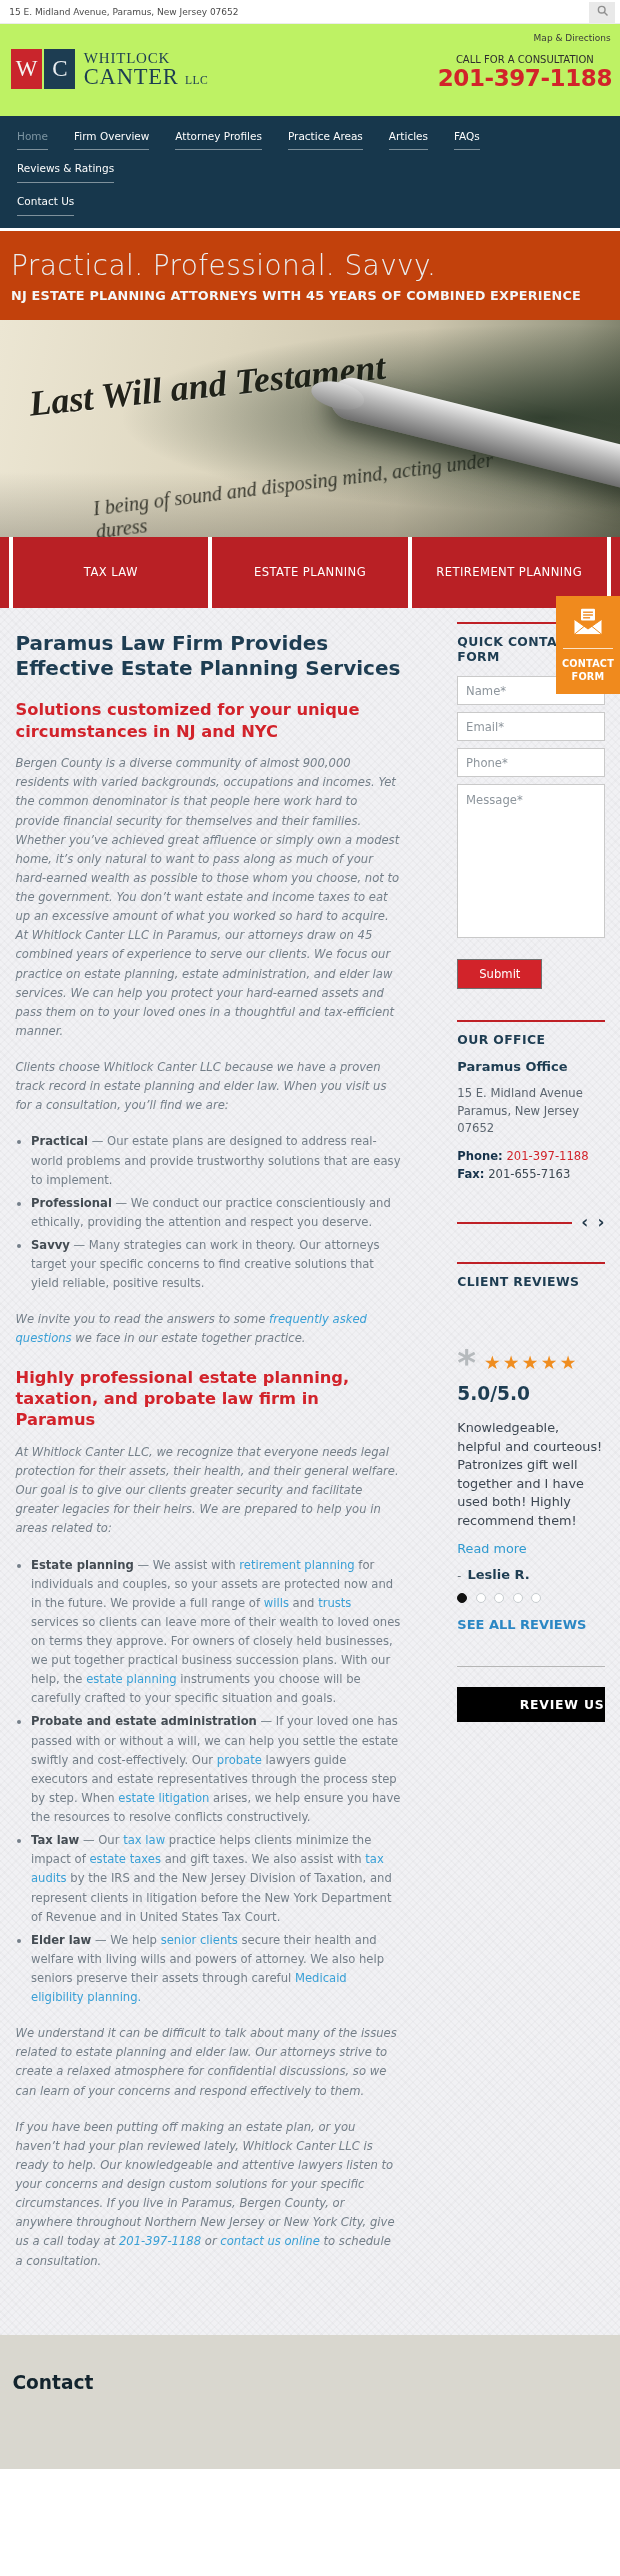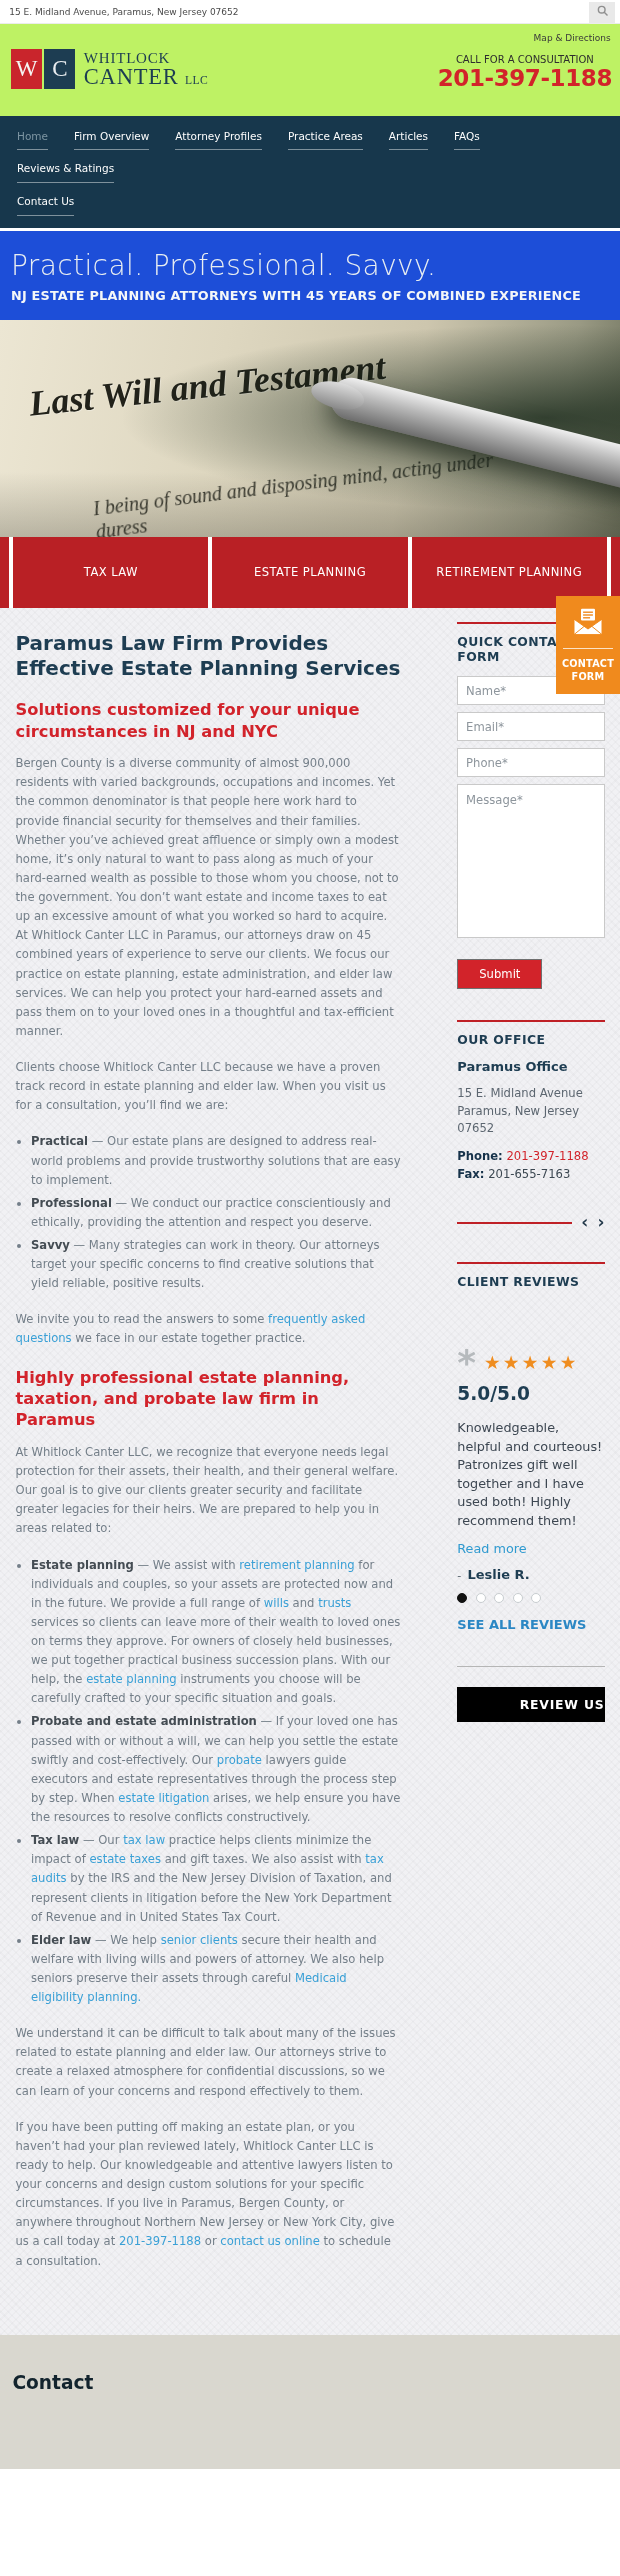--- a/index.html
+++ b/index.html
@@ -27,21 +27,21 @@
   .call-phone { display:block; font-size:23px; font-weight:700; color:#d2232a; text-decoration:none; letter-spacing:-0.4px; margin-top:0.8px; }
 
   
   .main-nav { background:#17374c; padding:11.6px 0 1.6px 17px; display:flex; flex-wrap:wrap; }
   .nav-item { margin-right:26px; margin-bottom:10px; text-decoration:none; }
   .nav-item .lbl { color:#fdfdfd; font-size:10.5px; padding-bottom:7.8px; border-bottom:0.8px solid rgba(255,255,255,0.45); display:inline-block; }
   .nav-item.active .lbl { color:#7d95a2; }
   .nav-break { width:100%; height:0; }
 
   
-  .hero { background:#1d4ed8; border-top:3.1px solid #fff; padding:18.6px 11px 17px 11px; }
+  .hero { background:#c2410c; border-top:3.1px solid #fff; padding:18.6px 11px 17px 11px; }
   .hero-title { font-size:28px; color:#e9eef1; font-weight:200; letter-spacing:0.4px; }
   .hero-subtitle { font-size:12.8px; color:#f4f7f8; font-weight:600; margin-top:5.4px; letter-spacing:0.2px; }
 
   .hero-image { height:217px; position:relative; overflow:hidden;
     background:linear-gradient(100deg,#ece6d3 0%,#ded7c0 35%,#cdc6ae 65%,#9a9a84 88%,#6d715c 100%); }
   .hero-image::after { content:""; position:absolute; inset:0;
     background:radial-gradient(ellipse at 88% 45%, rgba(16,34,20,0.75), rgba(16,34,20,0) 55%),
                linear-gradient(rgba(0,0,0,0) 70%, rgba(40,40,30,0.25)); }
   .will-text { position:absolute; left:28px; top:37px; width:496px; font-family:"Liberation Serif","DejaVu Serif",serif; font-weight:700; font-style:italic; font-size:36px; color:#22221a; transform:rotate(-6deg); text-shadow:0.8px 0.8px 0 rgba(255,255,255,0.35); }
   .will-script { position:absolute; left:93px; bottom:20px; width:434px; font-family:"Liberation Serif","DejaVu Serif",serif; font-style:italic; font-size:20px; color:#3c3c32; transform:rotate(-7deg); filter:blur(0.4px); }
@@ -58,21 +58,21 @@
   
   .main-wrap { background-color:#f1f1f4;
     background-image:repeating-linear-gradient(45deg, rgba(0,0,0,0.018) 0 1.6px, transparent 1.6px 5.4px),
                      repeating-linear-gradient(-45deg, rgba(0,0,0,0.018) 0 1.6px, transparent 1.6px 5.4px);
     display:flex; padding:14px 15.5px 47px 15.5px; }
   .article { width:399px; padding-right:6.2px; }
   .article h1 { font-size:20px; color:#1e3d52; line-height:1.25; margin:9.3px 0 15.5px; font-weight:700; }
   .article h2 { font-size:16.3px; line-height:1.3; margin:18.6px 0 12.4px; font-weight:700; }
   .article h2.red { color:#d2232b; }
   .article h2.navy { color:#1e3d52; }
-  .article p { font-size:11.6px; color:#747f89; line-height:1.65; margin:0 0 17px; }
+  .article p { font-size:11.6px; color:#747f89; line-height:1.65; margin:0 0 17px;font-style:italic; }
   .article ul { margin:0 0 17px 15.5px; }
   .article li { font-size:11.6px; color:#747f89; line-height:1.65; margin-bottom:3.9px; }
   .article li strong, .article p strong { color:#444c53; }
   .inline-link { color:#3aa0d6; text-decoration:none; }
 
   
   .sidebar { width:150px; margin-left:50px; }
   .side-rule { border-top:2.3px solid #bf2026; margin-bottom:10px; }
   .side-title { color:#1e3d52; font-size:12.4px; font-weight:800; letter-spacing:0.4px; line-height:1.25; margin-bottom:11.6px; }
   .side-input { width:100%; height:29px; border:0.8px solid #c9c9c9; background:#fff; margin-bottom:7px; padding:0 7.8px; font-size:11.6px; color:#333; font-family:inherit; }

